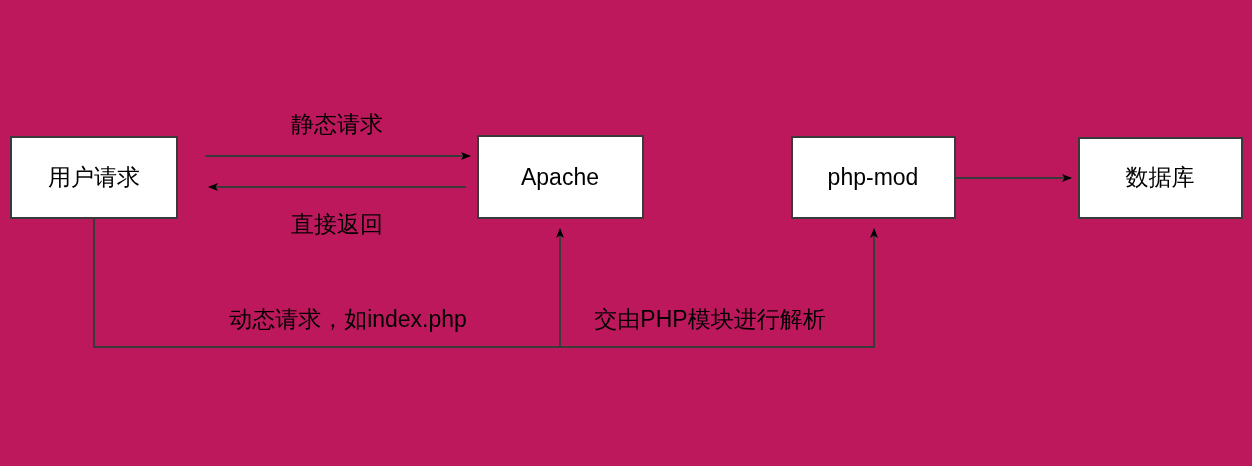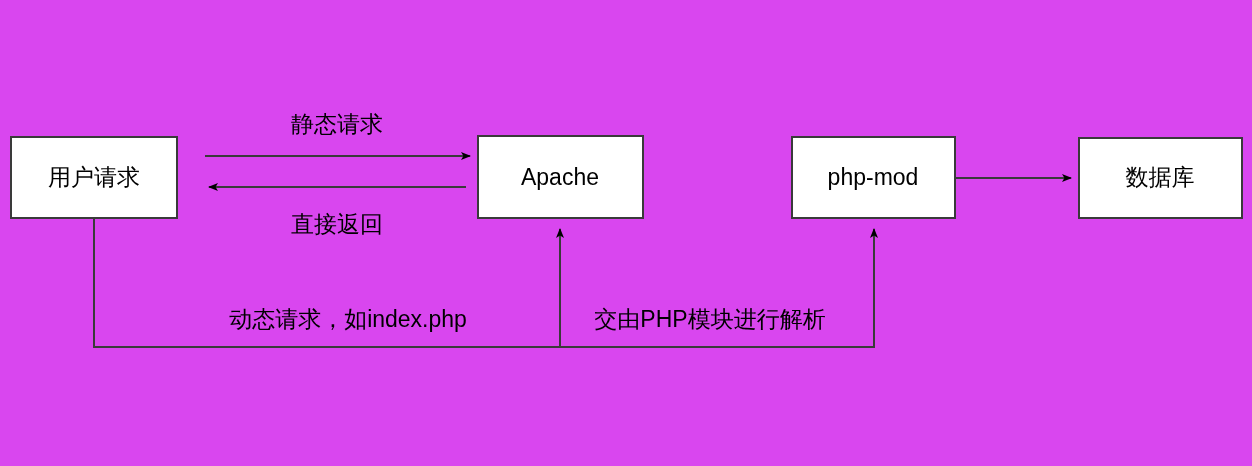--- a/index.html
+++ b/index.html
@@ -8,21 +8,21 @@
     padding: 0;
     background: #ffffff;
   }
   body {
     font-family: "Liberation Sans", "DejaVu Sans", sans-serif;
   }
   #canvas {
     position: relative;
     width: 1252px;
     height: 466px;
-    background: #d946ef;
+    background: #be185d;
     overflow: hidden;
   }
   svg.diagram {
     position: absolute;
     left: 0;
     top: 0;
     width: 1252px;
     height: 466px;
     display: block;
   }

